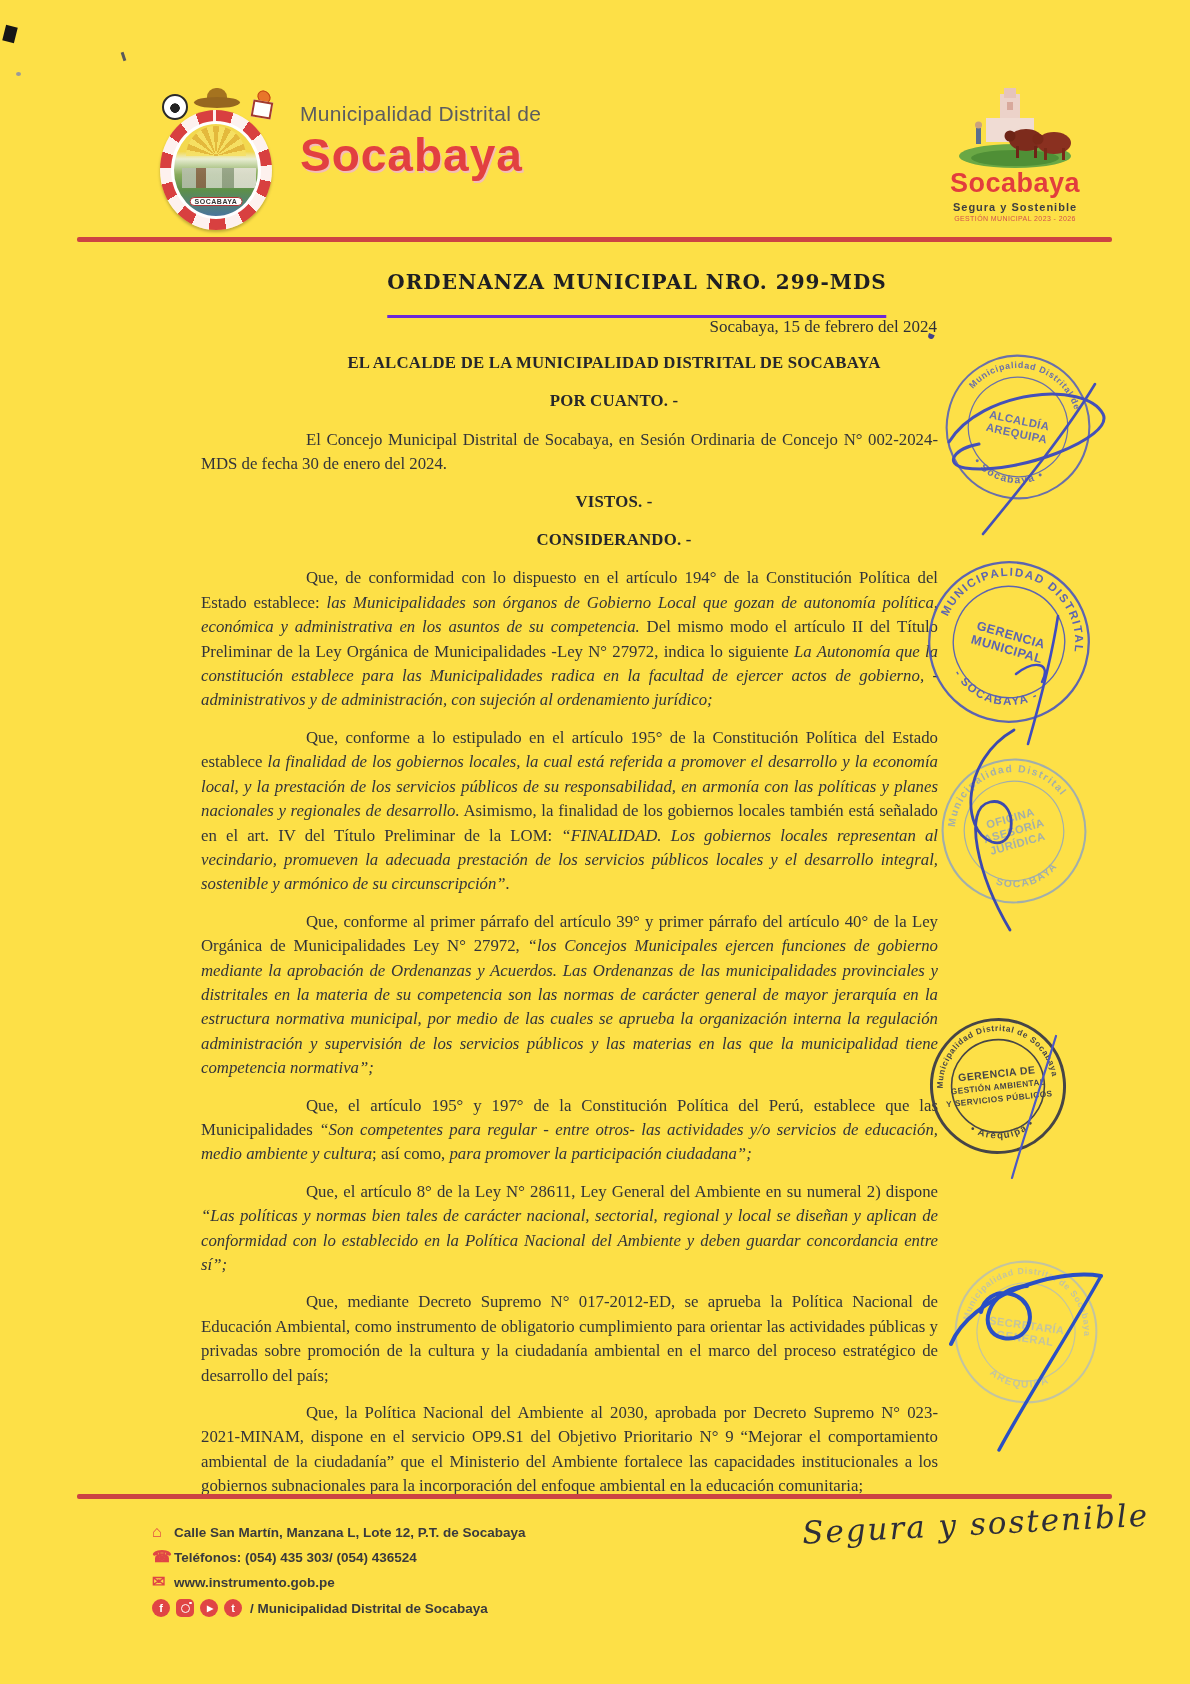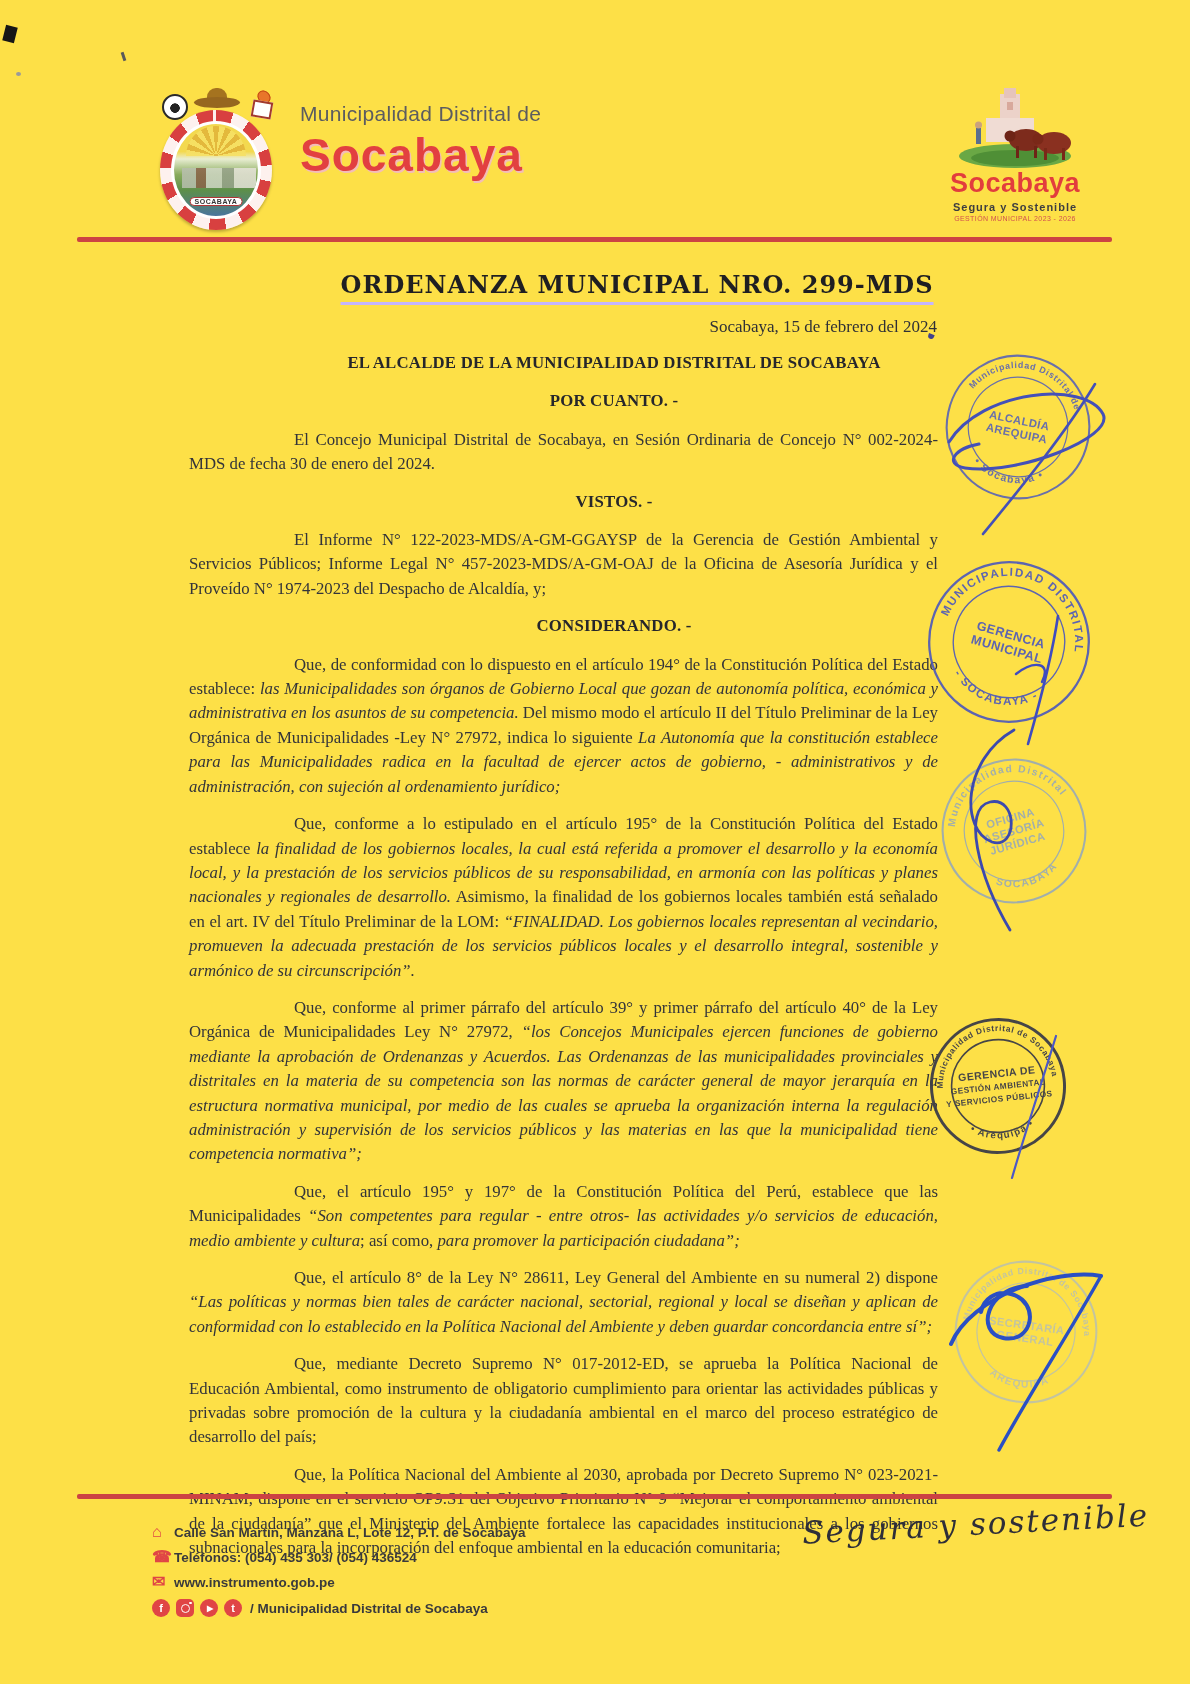--- a/index.html
+++ b/index.html
@@ -52,27 +52,27 @@
   .br-name { font-size: 27px; font-weight: bold; color: #e23d3d; letter-spacing: .5px; margin-top: -2px; }
   .br-tag  { font-size: 11px; font-weight: bold; color: #3d3d41; letter-spacing: 1px; margin-top: 2px; }
   .br-sub  { font-size: 7px; color: #d25050; letter-spacing: .4px; margin-top: 2px; }
 
   .rule { position: absolute; left: 77px; width: 1035px; height: 5px; background: #cc4343; border-radius: 2px; }
   .rule-top { top: 237px; }
   .rule-bottom { top: 1494px; }
 
   
   .doc-title { position: absolute; top: 270px; left: 637px; transform: translateX(-50%); white-space: nowrap;
-               font-family: "DejaVu Serif", serif; font-weight: bold; font-size: 24px; color: #1f1f22;
-               letter-spacing: 1px; border-bottom: 3px solid #c4b5fd; padding-bottom: 3px; }
+               font-family: "DejaVu Serif", serif; font-weight: bold; font-size: 20px; color: #1f1f22;
+               letter-spacing: 1px; border-bottom: 3px solid #6d28d9; padding-bottom: 21px; }
   .doc-date { position: absolute; top: 317px; right: 253px; font-size: 17px; color: #2f3036; }
 
   .doc-body { position: absolute; top: 351px; left: 185px; width: 753px; font-size: 16.8px; line-height: 24.4px; }
   .doc-heading { font-weight: bold; margin: 0 0 14px 105px; color: #26262b; letter-spacing: .2px; text-align: center; }
-  .doc-para { margin: 0 0 13px 4px; text-indent: 105px; text-align: justify; }
+  .doc-para { margin: 0 0 13px 16px; text-indent: 105px; text-align: justify; }
   .doc-para .it { font-style: italic; }
 
   
   .stamp { position: absolute; opacity: .88; }
   .stamp svg { overflow: visible; }
   .st-alcaldia   { left: 942px; top: 352px; width: 152px; height: 150px; transform: rotate(12deg); }
   .st-gerencia-municipal { left: 925px; top: 558px; width: 168px; height: 168px; transform: rotate(16deg); }
   .st-asesoria-juridica  { left: 938px; top: 756px; width: 152px; height: 150px; transform: rotate(-16deg); opacity: .72; }
   .st-gestion-ambiental  { left: 928px; top: 1016px; width: 140px; height: 140px; transform: rotate(-6deg); opacity: .95; }
   .st-secretaria-general { left: 952px; top: 1258px; width: 148px; height: 148px; transform: rotate(8deg); opacity: .6; }
@@ -164,21 +164,20 @@
 
   <div class="rule rule-top"></div>
 
   <div class="doc-title">ORDENANZA MUNICIPAL NRO. 299-MDS</div>
   <div class="doc-date">Socabaya, 15 de febrero del 2024</div>
   <div class="doc-body">
       <p class="doc-heading">EL ALCALDE DE LA MUNICIPALIDAD DISTRITAL DE SOCABAYA</p>
       <p class="doc-heading">POR CUANTO. -</p>
       <p class="doc-para"><span>El Concejo Municipal Distrital de Socabaya, en Sesión Ordinaria de Concejo N° 002-2024-MDS de fecha 30 de enero del 2024.</span></p>
       <p class="doc-heading">VISTOS. -</p>
-      <p class="doc-para"><span>El Informe N° 122-2023-MDS/A-GM-GGAYSP de la Gerencia de Gestión Ambiental y Servicios Públicos; Informe Legal N° 457-2023-MDS/A-GM-OAJ de la Oficina de Asesoría Jurídica y el Proveído N° 1974-2023 del Despacho de Alcaldía, y;</span></p>
       <p class="doc-heading">CONSIDERANDO. -</p>
       <p class="doc-para"><span>Que, de conformidad con lo dispuesto en el artículo 194° de la Constitución Política del Estado establece: </span><span class="it">las Municipalidades son órganos de Gobierno Local que gozan de autonomía política, económica y administrativa en los asuntos de su competencia.</span><span> Del mismo modo el artículo II del Título Preliminar de la Ley Orgánica de Municipalidades -Ley N° 27972, indica lo siguiente </span><span class="it">La Autonomía que la constitución establece para las Municipalidades radica en la facultad de ejercer actos de gobierno, - administrativos y de administración, con sujeción al ordenamiento jurídico;</span></p>
       <p class="doc-para"><span>Que, conforme a lo estipulado en el artículo 195° de la Constitución Política del Estado establece </span><span class="it">la finalidad de los gobiernos locales, la cual está referida a promover el desarrollo y la economía local, y la prestación de los servicios públicos de su responsabilidad, en armonía con las políticas y planes nacionales y regionales de desarrollo.</span><span> Asimismo, la finalidad de los gobiernos locales también está señalado en el art. IV del Título Preliminar de la LOM: </span><span class="it">“FINALIDAD. Los gobiernos locales representan al vecindario, promueven la adecuada prestación de los servicios públicos locales y el desarrollo integral, sostenible y armónico de su circunscripción”.</span></p>
       <p class="doc-para"><span>Que, conforme al primer párrafo del artículo 39° y primer párrafo del artículo 40° de la Ley Orgánica de Municipalidades Ley N° 27972, </span><span class="it">“los Concejos Municipales ejercen funciones de gobierno mediante la aprobación de Ordenanzas y Acuerdos. Las Ordenanzas de las municipalidades provinciales y distritales en la materia de su competencia son las normas de carácter general de mayor jerarquía en la estructura normativa municipal, por medio de las cuales se aprueba la organización interna la regulación administración y supervisión de los servicios públicos y las materias en las que la municipalidad tiene competencia normativa”;</span></p>
       <p class="doc-para"><span>Que, el artículo 195° y 197° de la Constitución Política del Perú, establece que las Municipalidades </span><span class="it">“Son competentes para regular - entre otros- las actividades y/o servicios de educación, medio ambiente y cultura</span><span>; así como, </span><span class="it">para promover la participación ciudadana”;</span></p>
       <p class="doc-para"><span>Que, el artículo 8° de la Ley N° 28611, Ley General del Ambiente en su numeral 2) dispone </span><span class="it">“Las políticas y normas bien tales de carácter nacional, sectorial, regional y local se diseñan y aplican de conformidad con lo establecido en la Política Nacional del Ambiente y deben guardar concordancia entre sí”;</span></p>
       <p class="doc-para"><span>Que, mediante Decreto Supremo N° 017-2012-ED, se aprueba la Política Nacional de Educación Ambiental, como instrumento de obligatorio cumplimiento para orientar las actividades públicas y privadas sobre promoción de la cultura y la ciudadanía ambiental en el marco del proceso estratégico de desarrollo del país;</span></p>
       <p class="doc-para"><span>Que, la Política Nacional del Ambiente al 2030, aprobada por Decreto Supremo N° 023-2021-MINAM, dispone en el servicio OP9.S1 del Objetivo Prioritario N° 9 “Mejorar el comportamiento ambiental de la ciudadanía” que el Ministerio del Ambiente fortalece las capacidades institucionales a los gobiernos subnacionales para la incorporación del enfoque ambiental en la educación comunitaria;</span></p>
     </div>
 

